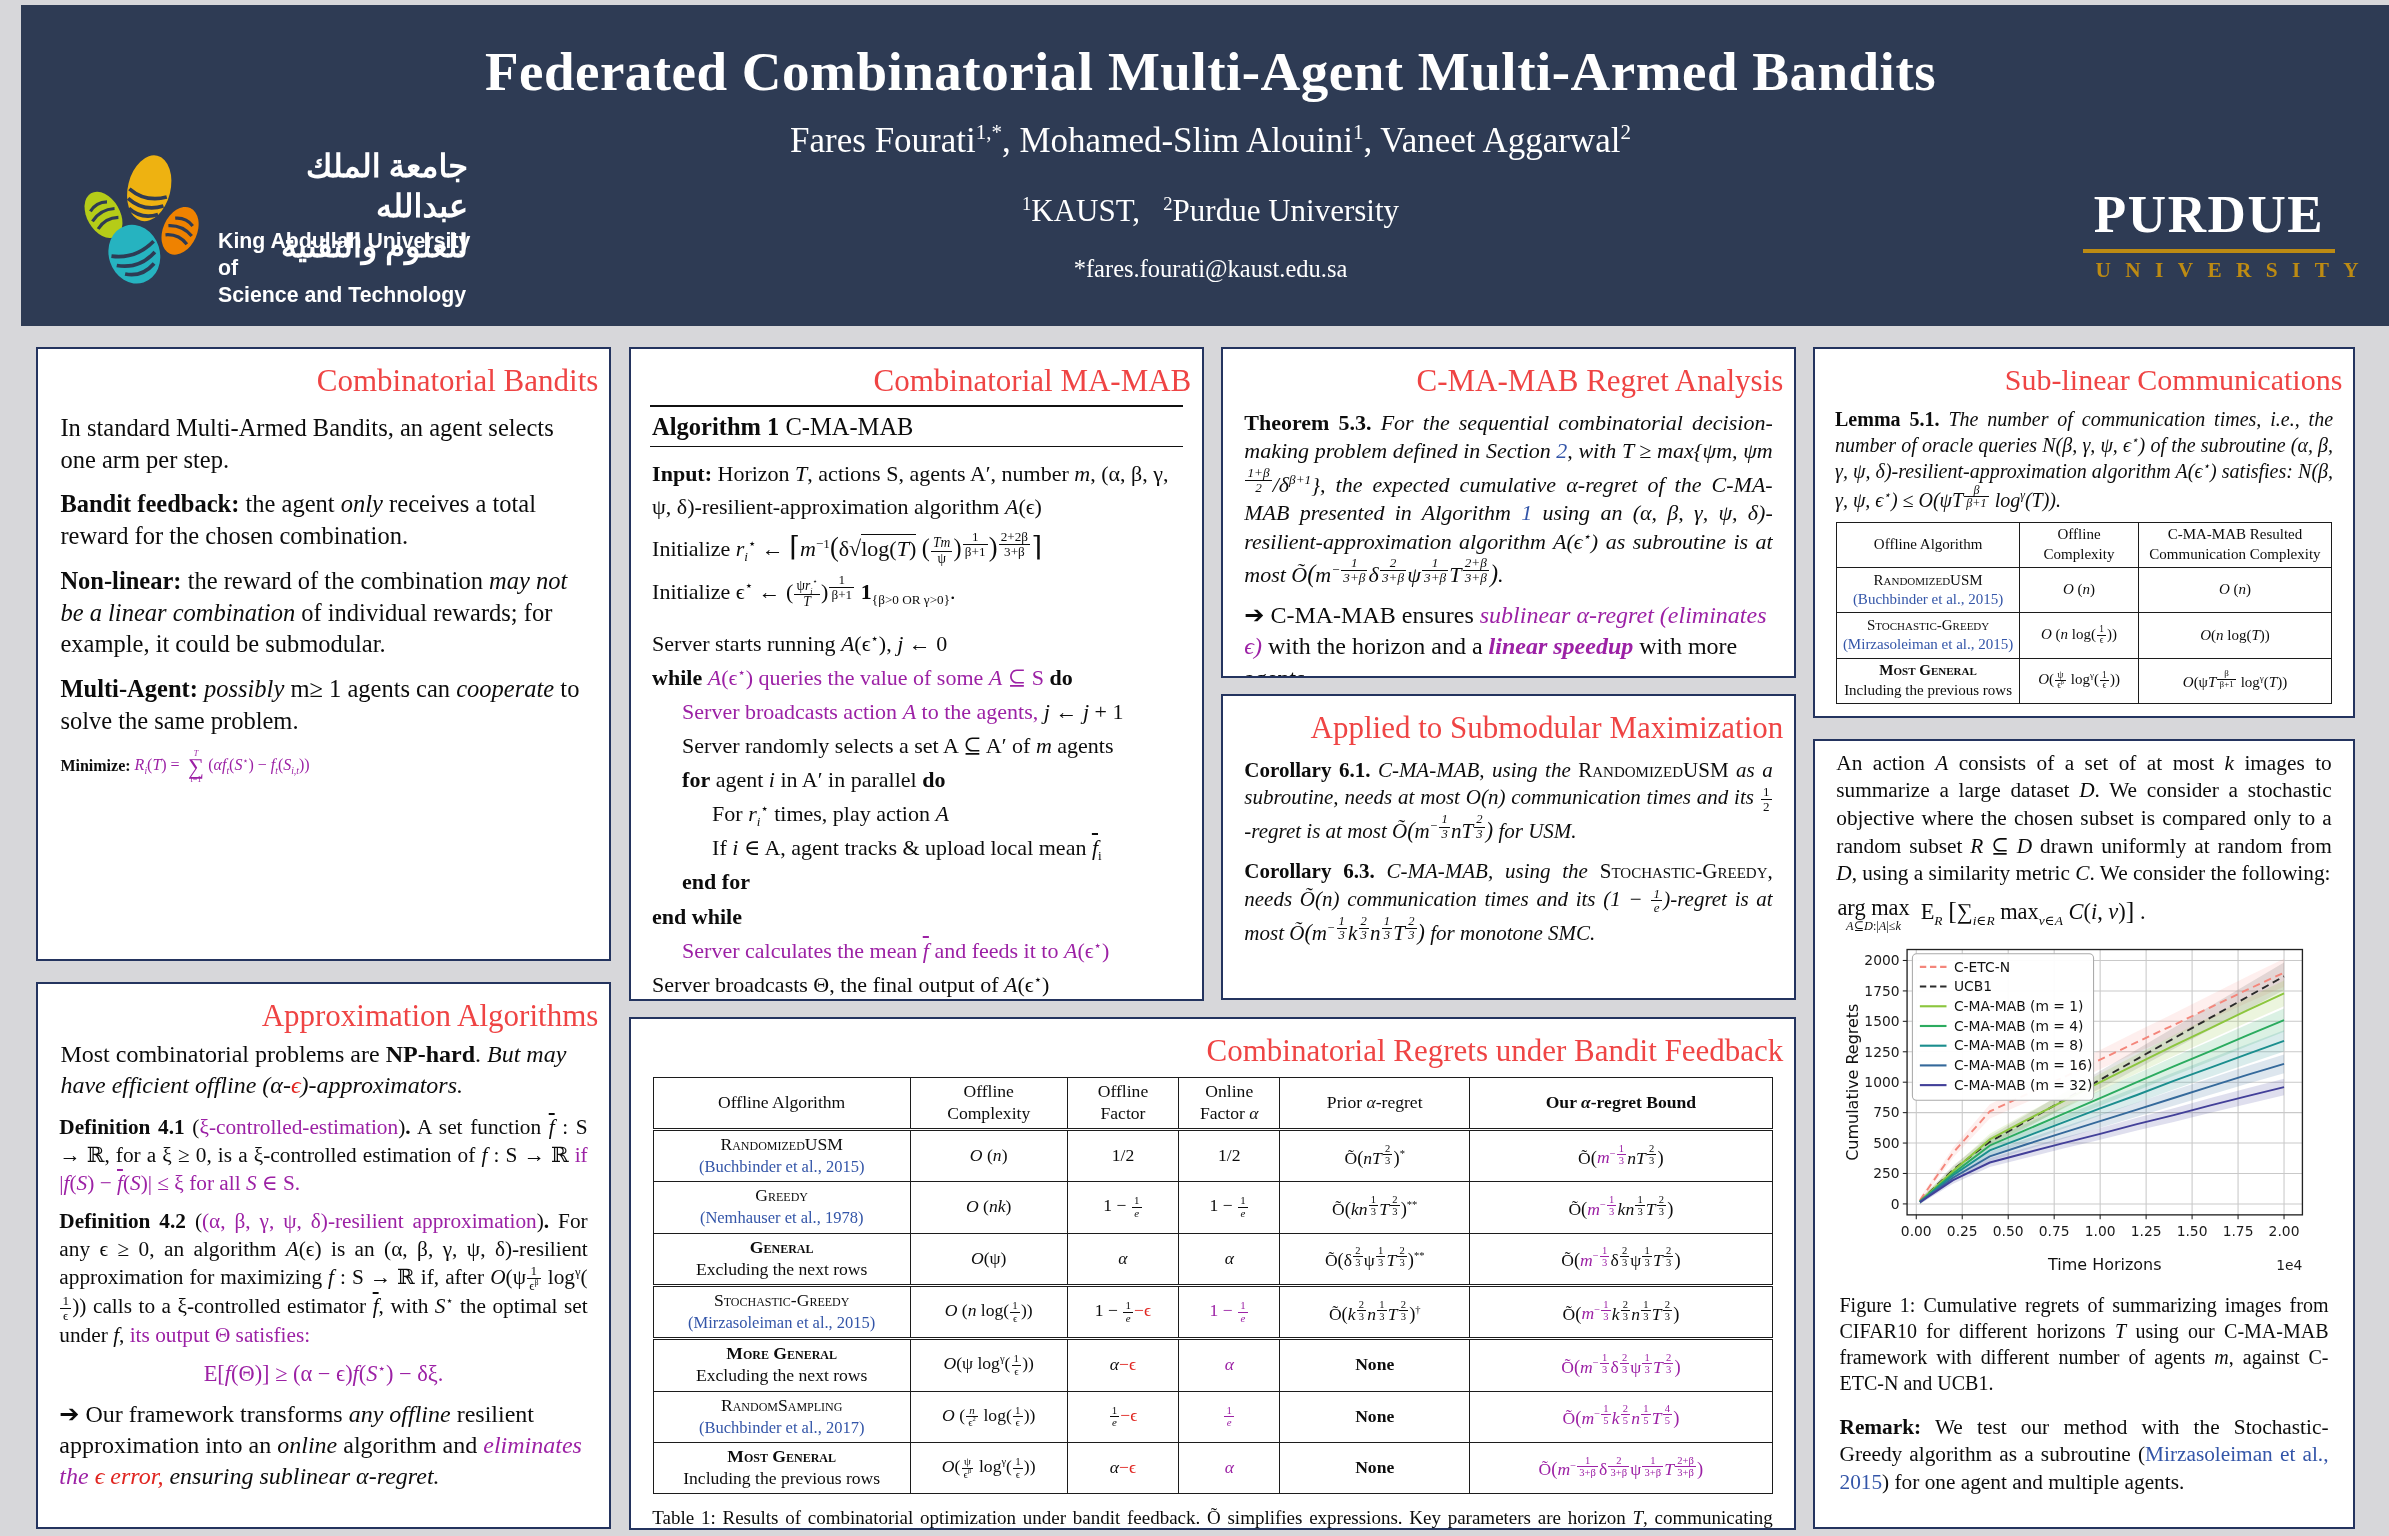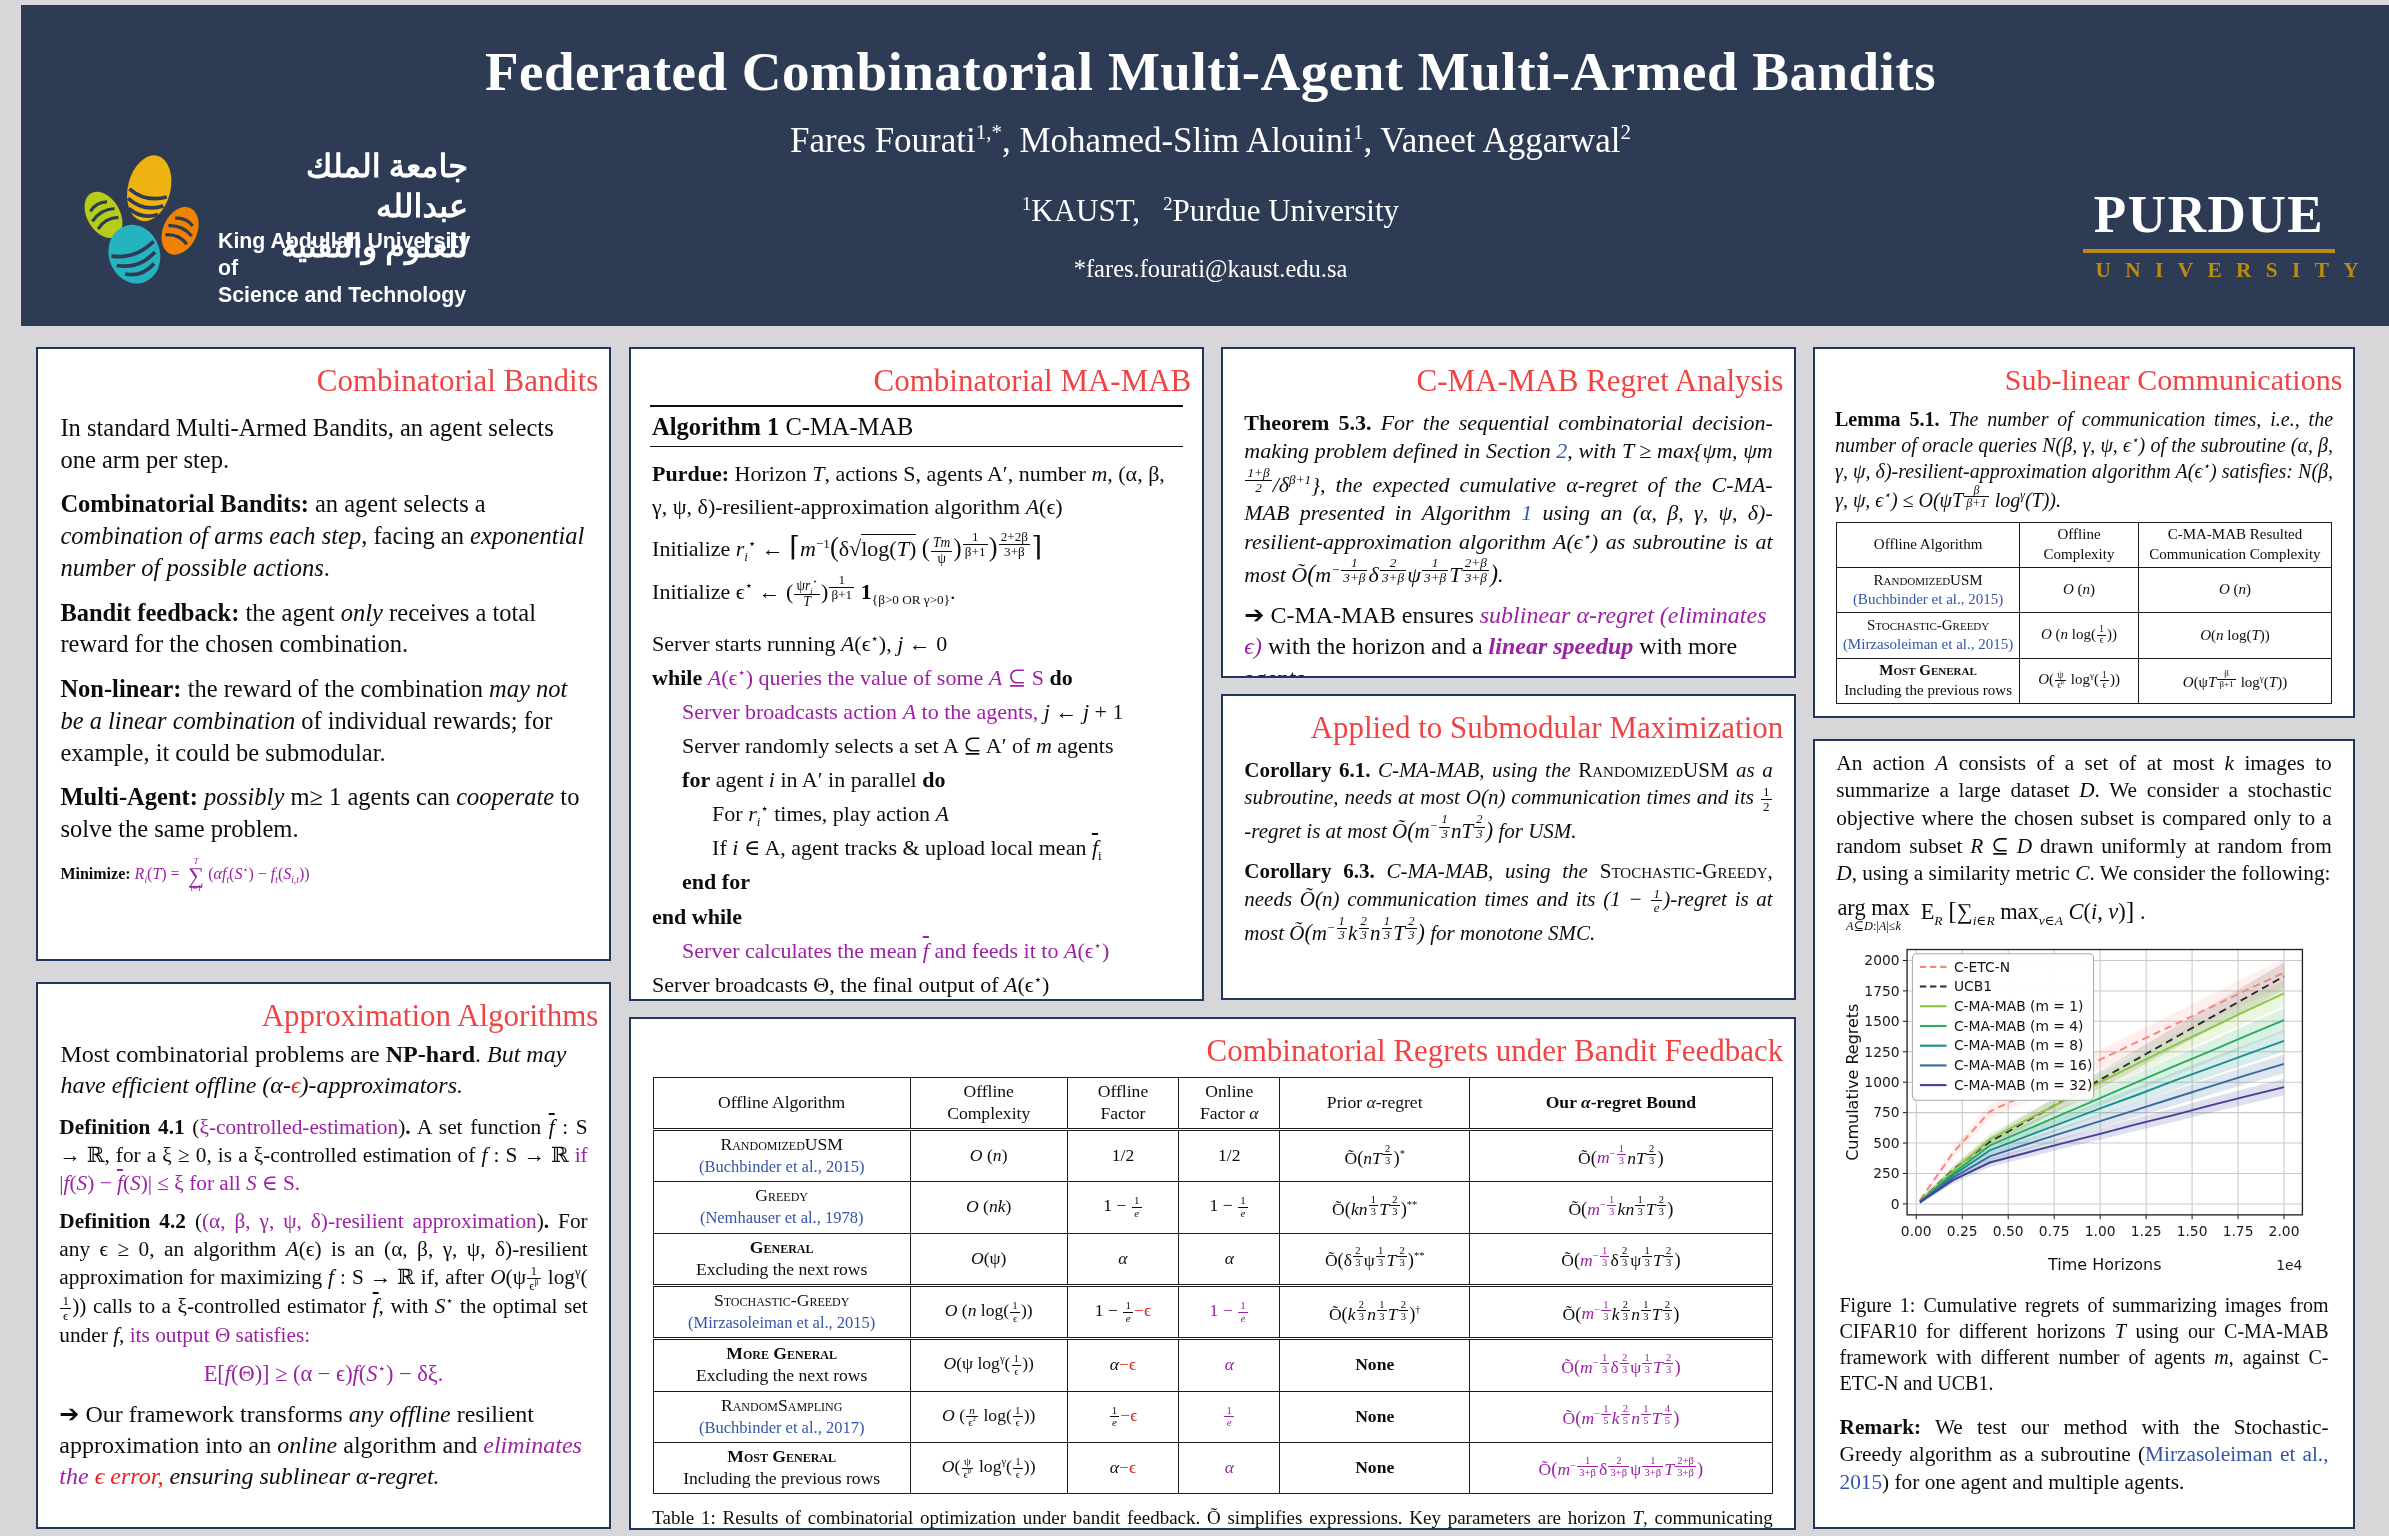--- a/index.html
+++ b/index.html
@@ -127,21 +127,20 @@
     <div class="purdue">
       <div class="pname">PURDUE</div>
       <div class="prule"></div>
       <div class="puni">UNIVERSITY</div>
     </div>
   </header>
 
   <section class="box" style="left:36px;top:347px;width:575px;height:614px;">
     <h2 class="btitle">Combinatorial Bandits</h2>
     <p class="bp">In standard Multi-Armed Bandits, an agent selects one arm per step.</p>
-    <p class="bp"><b>Combinatorial Bandits:</b> an agent selects a <i>combination of arms each step</i>, facing an <i>exponential number of possible actions</i>.</p>
     <p class="bp"><b>Bandit feedback:</b> the agent <i>only</i> receives a total reward for the chosen combination.</p>
     <p class="bp"><b>Non-linear:</b> the reward of the combination <i>may not be a linear combination</i> of individual rewards; for example, it could be submodular.</p>
     <p class="bp"><b>Multi-Agent:</b> <i>possibly</i> m≥ 1 agents can <i>cooperate</i> to solve the same problem.</p>
     <p class="bp" style="font-size:16px;"><b>Minimize:</b> <span class="pu"><i>R<sub>i</sub></i>(<i>T</i>) = <span class="sum">
             <span class="t"><i>T</i></span>
             <span class="s">∑</span>
             <span class="b"><i>t</i>=1</span>
           </span>(<i>αf<sub>t</sub></i>(<i>S</i><sup>⋆</sup>) − <i>f<sub>t</sub></i>(<i>S<sub>i,t</sub></i>))</span></p>
   </section>
 
@@ -158,21 +157,21 @@
         </span>)) calls to a ξ-controlled estimator <span class="ol"><i>f</i></span>, with <i>S</i><sup>⋆</sup> the optimal set under <i>f</i>, <span class="pu">its output Θ satisfies:</span></p>
     <div class="eqline" style="font-size:22.4px;margin:5.3px 16px;"><span class="pu">E[<i>f</i>(Θ)] ≥ (α − ϵ)<i>f</i>(<i>S</i><sup>⋆</sup>) − δξ.</span></div>
     <p class="bp" style="font-size:24px;margin:11.7px 21.3px;">➔ Our framework transforms <i>any offline</i> resilient approximation into an <i>online</i> algorithm and <span class="pu"><i>eliminates the</i></span> <span class="rd"><i>ϵ error,</i></span> <i>ensuring sublinear α-regret.</i></p>
   </section>
 
   <section class="box" style="left:629px;top:347px;width:575px;height:654px;">
     <h2 class="btitle">Combinatorial MA-MAB</h2>
     <div class="algwrap">
       <div class="alghead"><b>Algorithm 1</b> C-MA-MAB</div>
       <div class="algbody" id="alg-lines">
-          <div class="ln "><b>Purdue:</b> Horizon <i>T</i>, actions S, agents A′, number <i>m</i>, (α, β, γ, ψ, δ)-resilient-approximation algorithm <i>A</i>(ϵ)</div>
+          <div class="ln "><b>Input:</b> Horizon <i>T</i>, actions S, agents A′, number <i>m</i>, (α, β, γ, ψ, δ)-resilient-approximation algorithm <i>A</i>(ϵ)</div>
           <div class="ln tall">Initialize <i>r<sub>i</sub></i><sup>⋆</sup> ← <span style="font-size:1.25em">⌈</span><i>m</i><sup>−1</sup><span style="font-size:1.2em">(</span>δ√<span class="ovl">log(<i>T</i>)</span> <span style="font-size:1.1em">(</span><span class="fr">
               <span class="n"><i>Tm</i></span>
               <span class="d">ψ</span>
             </span><span style="font-size:1.1em">)</span><sup><span class="fr">
                 <span class="n">1</span>
                 <span class="d">β+1</span>
               </span></sup><span style="font-size:1.2em">)</span><sup><span class="fr">
                 <span class="n">2+2β</span>
                 <span class="d">3+β</span>
               </span></sup><span style="font-size:1.25em">⌉</span></div>

